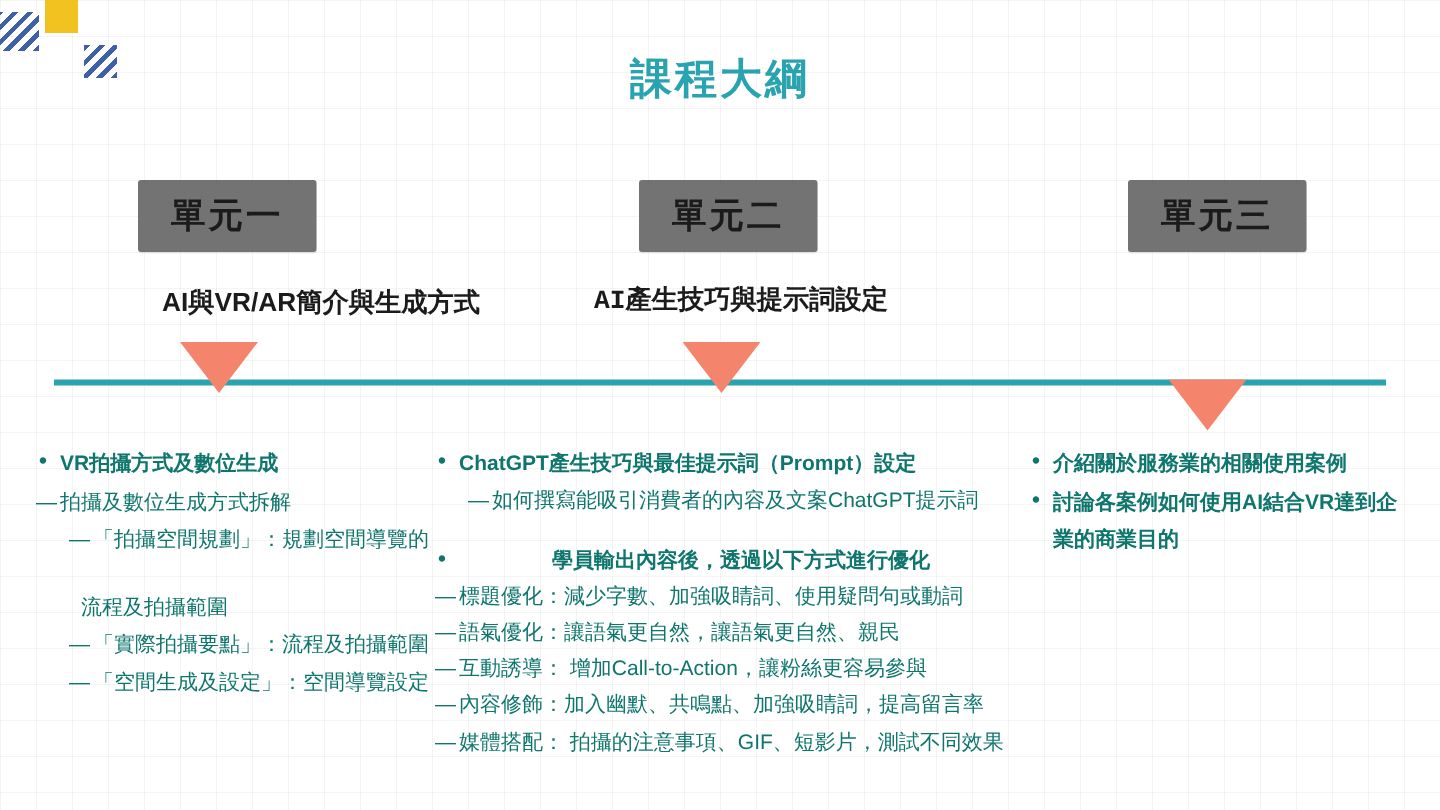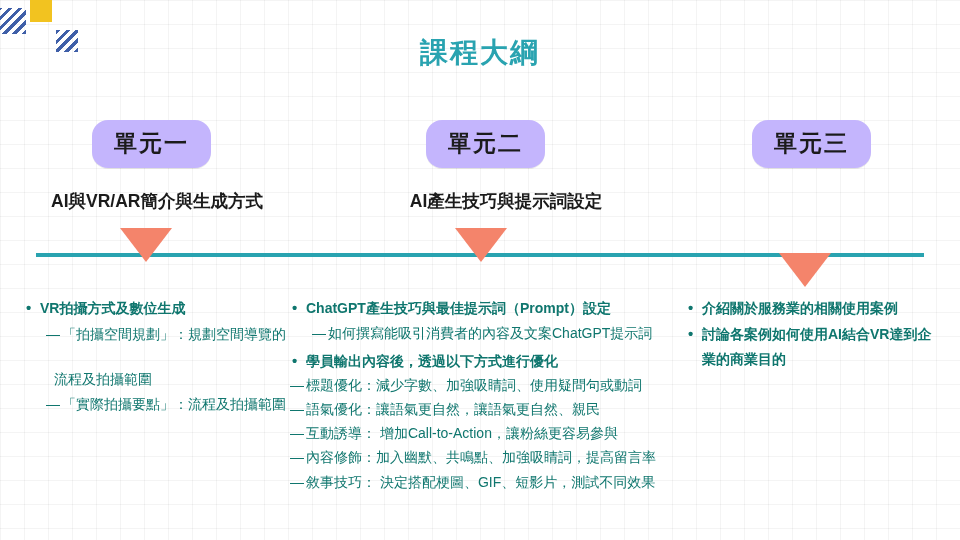--- a/index.html
+++ b/index.html
@@ -62,45 +62,45 @@
     text-align: center;
     font-size: 28px;
     font-weight: bold;
     color: #29a3b0;
     letter-spacing: 2px;
   }
 
   
   .badge {
     position: absolute;
-    background: #c4b5fd;
+    background: #737373;
     color: #1b1b1b;
     font-weight: bold;
     font-size: 23px;
-    border-radius: 16px;
+    border-radius: 2px;
     padding: 8px 22px 9px 22px;
     letter-spacing: 2px;
     white-space: nowrap;
     box-shadow: 0 1px 0 rgba(0,0,0,0.08);
   }
   .badge1 { left: 92px; top: 120px; }
   .badge2 { left: 426px; top: 120px; }
   .badge3 { left: 752px; top: 120px; }
 
   
   .unit-head {
     position: absolute;
     font-weight: bold;
     font-size: 17.5px;
     color: #1b1b1b;
     text-align: center;
     line-height: 1.55;
   }
-  .unit-head1 { left: 7px; top: 188px; width: 300px; }
-  .unit-head2 { left: 356px; top: 188px; width: 300px; }
+  .unit-head1 { left: 20px; top: 188px; width: 300px; text-align: right; }
+  .unit-head2 { left: 344px; top: 188px; width: 300px; font-family: Liberation Mono, monospace; }
   .unit-head3 { left: 646px; top: 170px; width: 306px; }
 
   
   .timeline {
     position: absolute;
     left: 36px;
     top: 253px;
     width: 888px;
     height: 4px;
     background: #29a3b0;
@@ -160,21 +160,22 @@
   }
   .cont {
     padding-left: 32px;
     margin-top: 20px;
   }
   .nb { font-weight: normal; }
   .sub-bullet {
     position: relative;
     font-weight: bold;
     padding-left: 18px;
-    margin-top: 4px;
+    margin-top: 16px;
+    text-align: center;
   }
   .sub-bullet::before {
     content: "•";
     position: absolute;
     left: 4px;
     top: -1px;
     font-size: 15px;
   }
   .tight { line-height: 1.72; }
 </style>
@@ -216,36 +217,38 @@
 
   <div class="timeline"></div>
   <div class="tri tri1"></div>
   <div class="tri tri2"></div>
   <div class="tri tri3"></div>
 
   <div class="col col1">
     <ul class="bullets">
       <li>VR拍攝方式及數位生成</li>
     </ul>
+    <div class="dash nb">拍攝及數位生成方式拆解</div>
     <div class="dash indent nb">「拍攝空間規劃」：規劃空間導覽的</div>
     <div class="cont nb">流程及拍攝範圍</div>
     <div class="dash indent nb">「實際拍攝要點」：流程及拍攝範圍</div>
+    <div class="dash indent nb">「空間生成及設定」：空間導覽設定</div>
   </div>
 
   <div class="col col2 tight">
     <ul class="bullets">
       <li>ChatGPT產生技巧與最佳提示詞（Prompt）設定</li>
     </ul>
     <div class="dash indent nb">如何撰寫能吸引消費者的內容及文案ChatGPT提示詞</div>
     <div class="sub-bullet">學員輸出內容後，透過以下方式進行優化</div>
     <div class="dash nb">標題優化：減少字數、加強吸睛詞、使用疑問句或動詞</div>
     <div class="dash nb">語氣優化：讓語氣更自然，讓語氣更自然、親民</div>
     <div class="dash nb">互動誘導： 增加Call-to-Action，讓粉絲更容易參與</div>
     <div class="dash nb">內容修飾：加入幽默、共鳴點、加強吸睛詞，提高留言率</div>
-    <div class="dash nb">敘事技巧： 決定搭配梗圖、GIF、短影片，測試不同效果</div>
+    <div class="dash nb">媒體搭配： 拍攝的注意事項、GIF、短影片，測試不同效果</div>
   </div>
 
   <div class="col col3">
     <ul class="bullets">
       <li>介紹關於服務業的相關使用案例</li>
       <li>討論各案例如何使用AI結合VR達到企業的商業目的</li>
     </ul>
   </div>
 
 </div>

